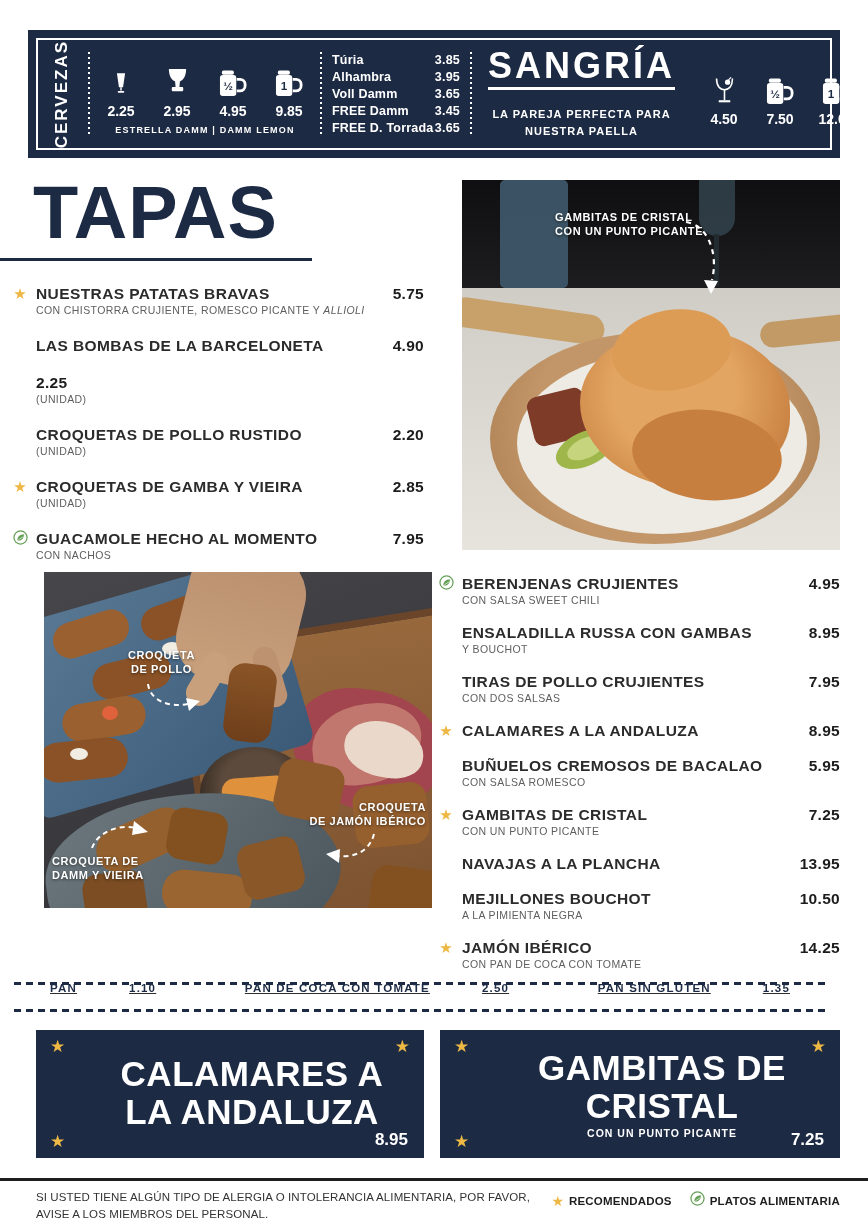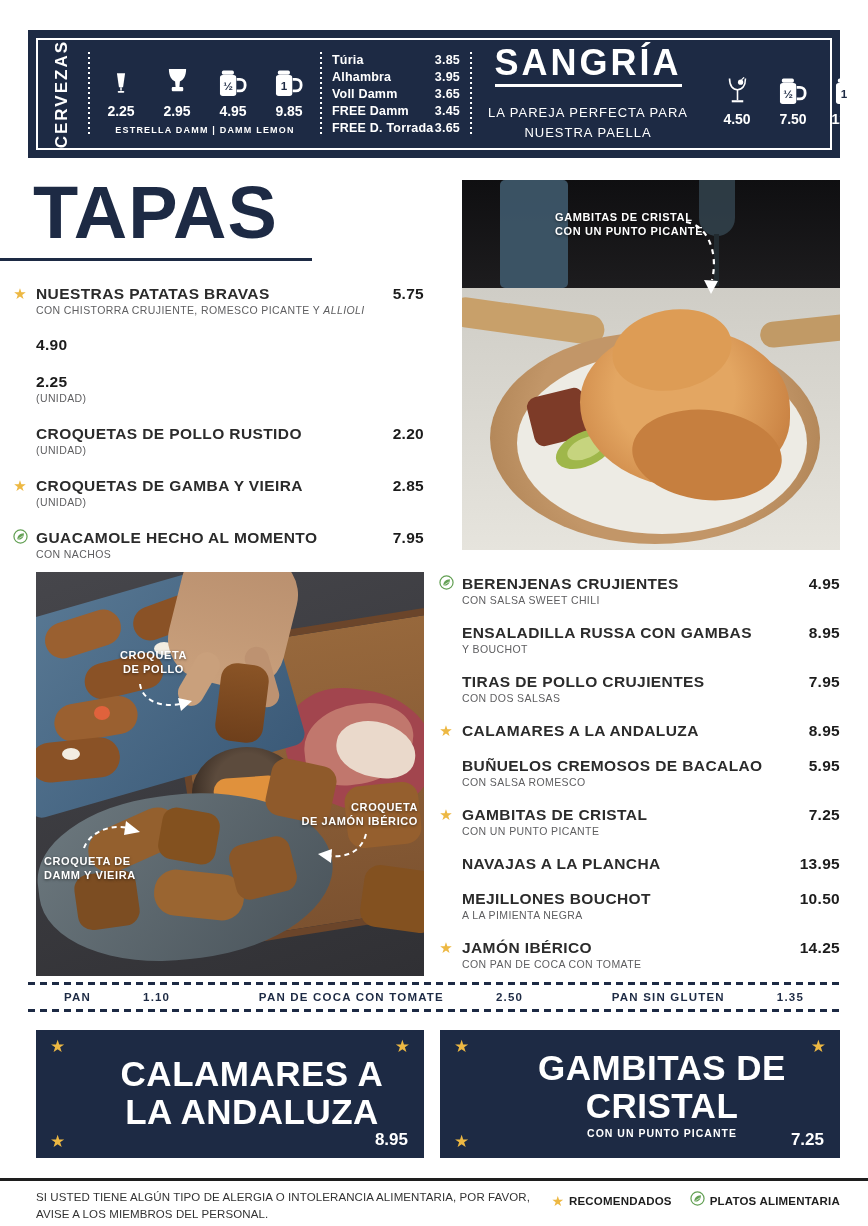--- a/index.html
+++ b/index.html
@@ -16,21 +16,21 @@
   .beer-block{display:flex;flex-direction:column;align-items:center;flex:none;}
   .glass-row{display:flex;align-items:flex-end;gap:14px;}
   .glass{display:flex;flex-direction:column;align-items:center;width:42px;}
   .glass-icon{height:44px;display:flex;align-items:flex-end;justify-content:center;}
   .glass-price{font-weight:bold;font-size:14px;margin-top:6px;}
   .brands{font-size:9px;font-weight:bold;letter-spacing:1.2px;margin-top:6px;white-space:nowrap;}
   .beer-list{width:128px;display:flex;flex-direction:column;gap:3px;flex:none;}
   .beer-row{display:flex;justify-content:space-between;font-size:12.5px;font-weight:bold;letter-spacing:.2px;}
   .sangria-block{display:flex;flex-direction:column;align-items:center;flex:none;margin:0 6px;}
   .sangria-title{font-size:36px;font-weight:800;letter-spacing:3px;border-bottom:3px solid #fff;padding-bottom:3px;line-height:1;}
-  .sangria-sub{font-size:13px;font-weight:normal;letter-spacing:1px;text-align:center;line-height:1.55;margin-top:16px;}
+  .sangria-sub{font-size:11px;font-weight:bold;letter-spacing:1px;text-align:center;line-height:1.55;margin-top:16px;}
   .sangria-glasses{display:flex;align-items:flex-end;gap:14px;margin-left:22px;}
 
   
   .tapas-title{position:absolute;left:33px;top:176px;font-size:74px;font-weight:800;color:#1d2a44;
                letter-spacing:1px;line-height:1;}
   .tapas-underline{position:absolute;left:0;top:258px;width:312px;height:3px;background:#1d2a44;}
 
   
   .menu-col{position:absolute;display:flex;flex-direction:column;}
   #menu-left{left:36px;top:284px;width:388px;gap:19px;}
@@ -41,28 +41,28 @@
   .mi-row{display:flex;justify-content:space-between;align-items:baseline;}
   .mi-name{font-size:15.5px;font-weight:bold;color:#2b2b2b;letter-spacing:.4px;line-height:19px;white-space:nowrap;}
   .mi-price{font-size:15.5px;font-weight:bold;color:#1c1c1c;letter-spacing:.3px;}
   .mi-sub{font-size:10.5px;color:#5e5e60;letter-spacing:.4px;line-height:13px;margin-top:1px;}
   .mi-sub .it{font-style:italic;}
 
   
   .photo{position:absolute;overflow:hidden;background:#35353a;}
   .photo .abs{position:absolute;}
   #photo-right{left:462px;top:180px;width:378px;height:370px;}
-  #photo-left{left:36px;top:572px;width:388px;height:404px;}
+  #photo-left{left:44px;top:572px;width:388px;height:336px;}
   .photo-label{position:absolute;color:#fff;font-weight:bold;font-size:11px;letter-spacing:.6px;
                line-height:1.3;text-shadow:0 1px 3px rgba(0,0,0,.55);white-space:nowrap;}
   .arrow-svg{position:absolute;}
 
   
-  .pan-bar{position:absolute;left:28px;top:982px;width:812px;height:30px;
-           display:flex;align-items:center;justify-content:space-between;padding:0 36px;box-sizing:border-box;}
+  .pan-bar{position:absolute;left:14px;top:982px;width:812px;height:30px;
+           display:flex;justify-content:space-between;padding:0 36px;box-sizing:border-box;text-decoration:underline;}
   .pan-dash-top,.pan-dash-bottom{position:absolute;left:0;right:0;height:3px;
         background-image:repeating-linear-gradient(to right,#1d2a44 0 7px,transparent 7px 12px);}
   .pan-dash-top{top:0;}
   .pan-dash-bottom{bottom:0;}
   .pan-entry{display:flex;gap:52px;align-items:baseline;}
   .pan-name,.pan-price{font-size:11.5px;font-weight:bold;color:#1d2a44;letter-spacing:1.2px;}
 
   
   .promo{position:absolute;top:1030px;height:128px;background:#1d2a44;color:#fff;}
   #promo-1{left:36px;width:388px;}
@@ -212,20 +212,21 @@
       <div class="mi">
         <span class="mi-icon"><span class="ico-star">★</span></span>
         <div class="mi-row">
           <span class="mi-name">NUESTRAS PATATAS BRAVAS</span>
           <span class="mi-price">5.75</span>
         </div>
         <div class="mi-sub">CON CHISTORRA CRUJIENTE, ROMESCO PICANTE Y <span class="it">ALLIOLI</span></div>
       </div>
       <div class="mi">
         <div class="mi-row">
+          <span class="mi-name">LAS BOMBAS DE LA BARCELONETA</span>
           <span class="mi-price">4.90</span>
         </div>
       </div>
       <div class="mi">
         <div class="mi-row">
           <span class="mi-price">2.25</span>
         </div>
         <div class="mi-sub">(UNIDAD)</div>
       </div>
       <div class="mi">

